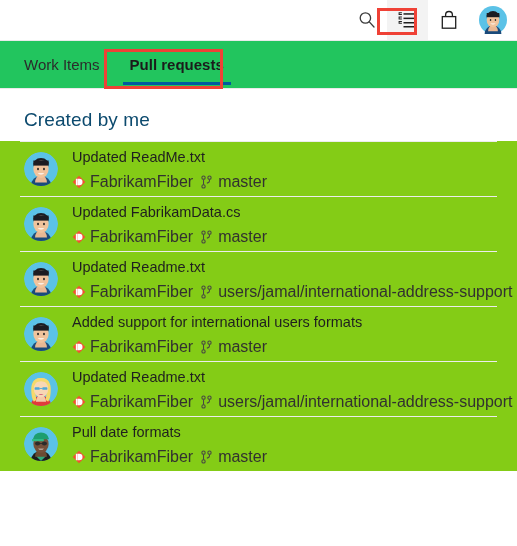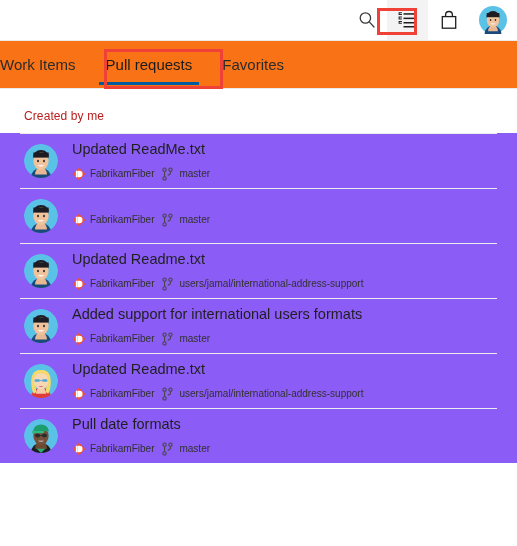--- a/index.html
+++ b/index.html
@@ -58,39 +58,40 @@
     background: transparent;
   }
   #annot-listicon { left: 377px; top: 8px; width: 40px; height: 27px; }
   #annot-tab      { left: 104px; top: 49px; width: 119px; height: 40px; }
 
   
   .tabsbar {
     position: relative;
     height: 48px;
     width: 100%;
-    background: #f97316;
+    background: #22c55e;
     border-bottom: 1px solid #eaeaea;
     display: flex;
     align-items: center;
+    padding-left: 24px;
   }
   .tab {
     position: relative;
     height: 48px;
     display: flex;
     align-items: center;
     padding: 0 15px;
     font-size: 15px;
     color: #2b2b2b;
     cursor: pointer;
     white-space: nowrap;
   }
   .tab:first-child { padding-left: 0; }
   .tab.selected {
-    font-weight: normal;
+    font-weight: bold;
     color: #1b1b1b;
   }
   .tab.selected::after {
     content: "";
     position: absolute;
     left: 8px;
     right: 8px;
     bottom: 4px;
     height: 3px;
     background: #005a9e;
@@ -98,35 +99,35 @@
 
   
   .content {
     width: 100%;
     background: #ffffff;
     padding-top: 8px;
   }
 
   .section-header {
     padding: 12px 0 10px 24px;
-    font-size: 12px;
-    color: #b91c1c;
+    font-size: 19px;
+    color: #0c4a6e;
     letter-spacing: .1px;
   }
 
   .list { width: 100%; }
 
   .list-item {
     position: relative;
     display: flex;
     align-items: center;
     padding: 6px 0 6px 24px;
     height: 55px;
     cursor: pointer;
-    background: #8b5cf6;
+    background: #84cc16;
   }
   .list-item::before {
     content: "";
     position: absolute;
     left: 20px;
     right: 20px;
     top: 0;
     height: 1px;
     background: #ececec;
   }
@@ -150,21 +151,21 @@
   .item-title {
     font-size: 14.5px;
     color: #1f1f1f;
     line-height: 19px;
     white-space: nowrap;
   }
   .item-meta {
     display: flex;
     align-items: center;
     margin-top: 8px;
-    font-size: 10px;
+    font-size: 16px;
     color: #323130;
     white-space: nowrap;
   }
   .meta-icon {
     display: inline-flex;
     align-items: center;
     justify-content: center;
     flex: 0 0 auto;
   }
   .repo-icon { width: 14px; height: 14px; margin-right: 4px; }
@@ -218,21 +219,20 @@
       <path d="M16 25 q4 3 8 0 z" fill="#ffffff"></path>
     </svg>
   </div>
 </div>
 
 <div class="annot-box" id="annot-listicon"></div>
 
 <div class="tabsbar">
   <div class="tab">Work Items</div>
   <div class="tab selected">Pull requests</div>
-  <div class="tab">Favorites</div>
 </div>
 
 <div class="annot-box" id="annot-tab"></div>
 
 <div class="content">
 
   <div class="section-header">Created by me</div>
   <div class="list">
 
     <div class="list-item">
@@ -284,20 +284,21 @@
           <path d="M13 36 a7 9 0 0 1 14 0 z" fill="#e8b894"></path>
           <ellipse cx="20" cy="20" rx="9" ry="10.5" fill="#f0c39c"></ellipse>
           <path d="M11 18 q0 -11 9 -11 q9 0 9 11 l0 -6 q-4 -2 -9 -2 q-5 0 -9 3 z" fill="#1c1c22"></path>
           <rect x="11" y="10" width="18" height="6" fill="#1c1c22"></rect>
           <ellipse cx="16.5" cy="20" rx="1.1" ry="1.4" fill="#2b2b2b"></ellipse>
           <ellipse cx="23.5" cy="20" rx="1.1" ry="1.4" fill="#2b2b2b"></ellipse>
           <path d="M16 25 q4 3 8 0 z" fill="#ffffff"></path>
         </svg>
       </div>
       <div class="item-body">
+        <div class="item-title">Updated FabrikamData.cs</div>
         <div class="item-meta">
           <span class="meta-icon repo-icon">
             <svg width="14" height="14" viewBox="0 0 16 16">
                 <path d="M8 .8 L15.2 8 L8 15.2 L.8 8 Z" fill="#f05133"></path>
                 <path d="M6.1 4.3 h2.2 a3.7 3.7 0 0 1 0 7.4 H6.1 z" fill="#ffffff"></path>
                 <rect x="4.4" y="4.3" width="1.5" height="7.4" fill="#ffffff"></rect>
               </svg>
           </span>
           <span class="meta-text">FabrikamFiber</span>
           <span class="meta-icon branch-icon">

